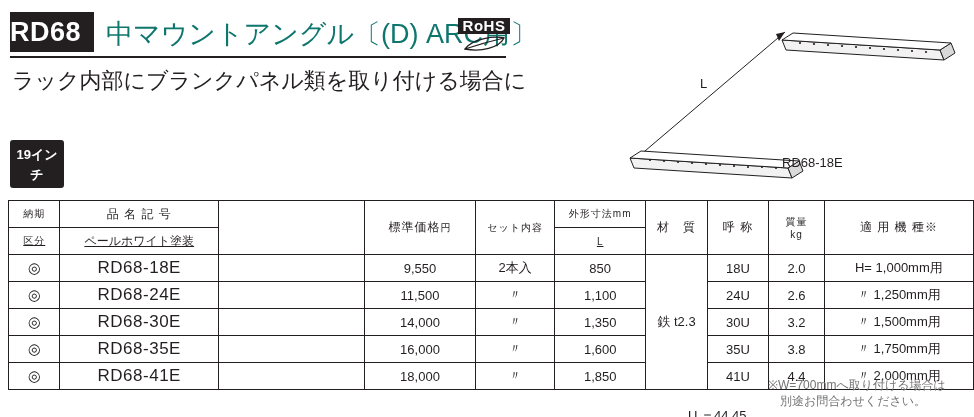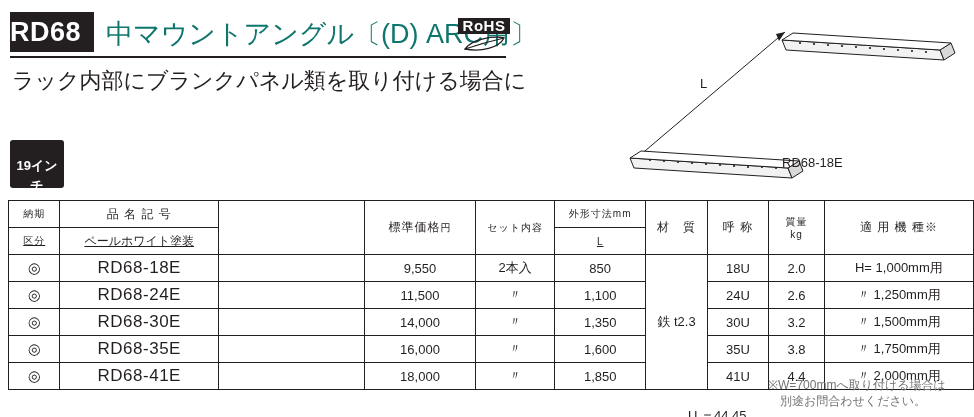--- a/index.html
+++ b/index.html
@@ -97,21 +97,21 @@
     background: #231f20;
     color: #ffffff;
     border-radius: 3px;
     text-align: center;
   }
   #eia-badge .line1 {
     display: block;
     font-size: 13px;
     font-weight: bold;
     line-height: 20px;
-    padding-top: 16px;
+    padding-top: 5px;
   }
   #eia-badge .line2 {
     display: block;
     font-size: 16px;
     font-weight: bold;
     line-height: 19px;
   }
 
   
   #illustration {

